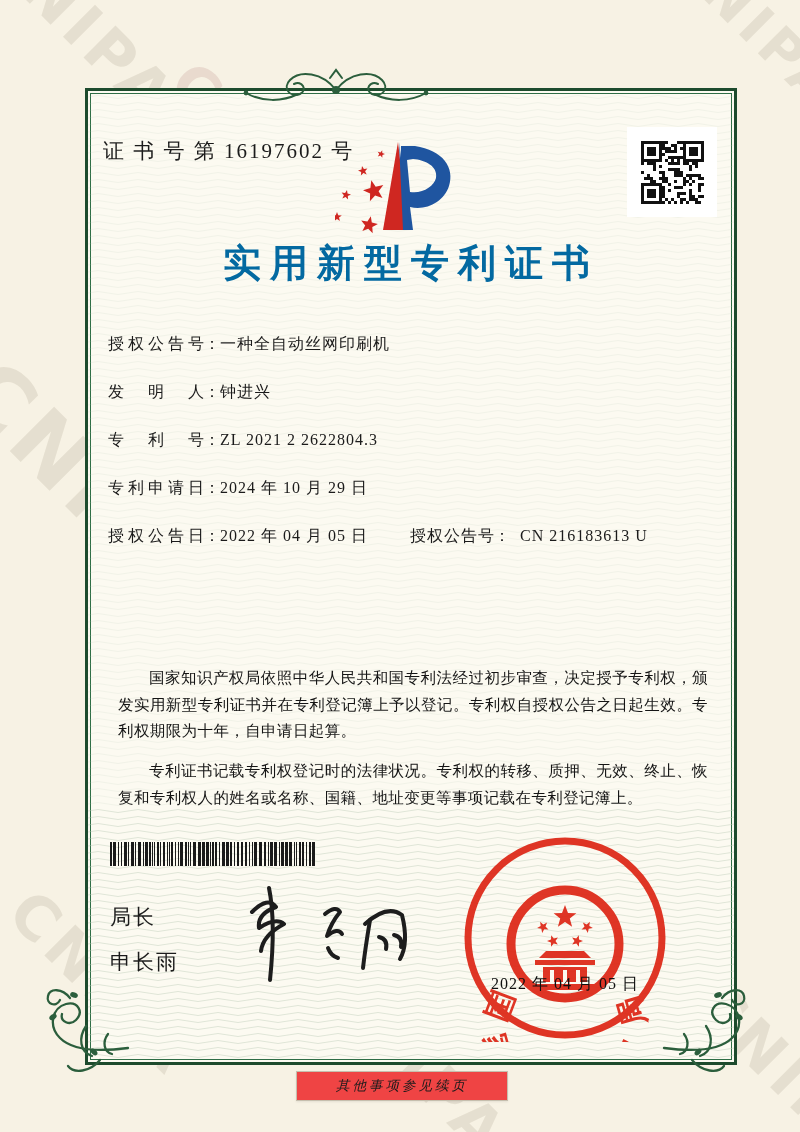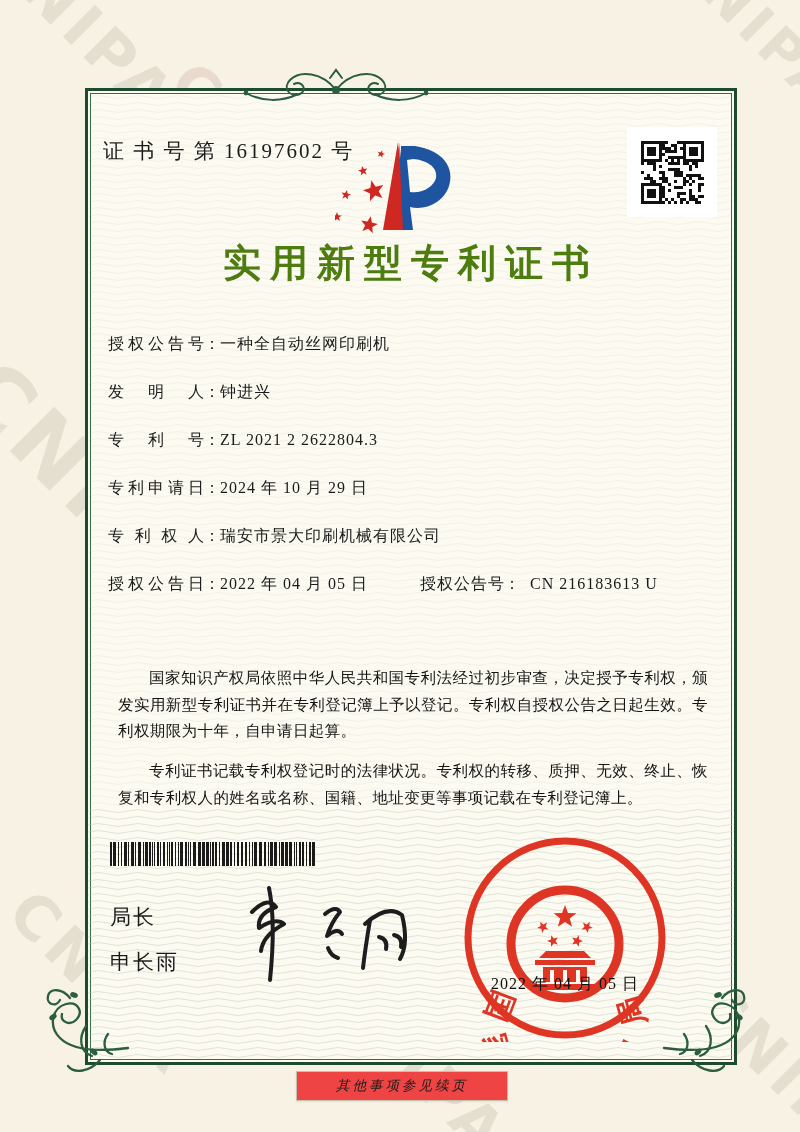--- a/index.html
+++ b/index.html
@@ -18,28 +18,28 @@
          border:3px solid #1d4b2d;background:#fcfaf1;box-sizing:border-box;}
   .frame-inner{position:absolute;inset:2px;border:1px solid #2f6e46;}
 
   .waves{position:absolute;left:88px;top:91px;pointer-events:none;}
 
   .certno{position:absolute;left:103px;top:137px;font-size:21px;letter-spacing:2px;}
   .logo{position:absolute;left:335px;top:138px;}
   .qr-patch{position:absolute;left:627px;top:127px;width:90px;height:90px;background:#ffffff;}
   .qr{position:absolute;left:641px;top:141px;}
   .title{position:absolute;left:85px;top:238px;width:652px;text-align:center;
-         font-size:38px;font-weight:bold;letter-spacing:9px;color:#4d7c0f;}
+         font-size:38px;font-weight:bold;letter-spacing:9px;color:#0369a1;}
 
   .fields{position:absolute;left:108px;top:334px;width:580px;font-size:16px;}
   .frow{position:relative;height:48px;}
   .flabel{display:inline-block;width:96px;text-align:justify;text-align-last:justify;vertical-align:top;}
   .fsep{display:inline-block;}
   .fvalue{display:inline-block;letter-spacing:1px;}
-  .fgroup2{position:absolute;left:312px;top:0;text-decoration:underline;}
+  .fgroup2{position:absolute;left:302px;top:0;text-decoration:underline;}
   .fgroup2 .flabel{width:84px;}
   .fgroup2 .fvalue{margin-left:10px;}
 
   .paras{position:absolute;left:105px;top:652px;width:616px;}
   .paras p{margin:13px;font-size:15.5px;line-height:1.72;text-indent:2em;
            text-align:justify;color:#151515;letter-spacing:.4px;}
 
   .barcode{position:absolute;left:110px;top:842px;}
   .signer{position:absolute;left:110px;top:903px;font-size:21px;letter-spacing:2px;}
   .signer div{margin-bottom:17px;}
@@ -503,23 +503,20 @@
     <div class="frow">
       <span class="flabel">发明人</span><span class="fsep">：</span><span class="fvalue">钟进兴</span>
     </div>
     <div class="frow">
       <span class="flabel">专利号</span><span class="fsep">：</span><span class="fvalue">ZL 2021 2 2622804.3</span>
     </div>
     <div class="frow">
       <span class="flabel">专利申请日</span><span class="fsep">：</span><span class="fvalue">2024 年 10 月 29 日</span>
     </div>
     <div class="frow">
-      <span class="flabel">专利权人</span><span class="fsep">：</span><span class="fvalue">瑞安市景大印刷机械有限公司</span>
-    </div>
-    <div class="frow">
       <span class="flabel">授权公告日</span><span class="fsep">：</span><span class="fvalue">2022 年 04 月 05 日</span>
       <span class="fgroup2">
         <span class="flabel">授权公告号</span><span class="fsep">：</span><span class="fvalue">CN 216183613 U</span>
       </span>
     </div>
   </div>
 
   <div class="paras">
     <p>国家知识产权局依照中华人民共和国专利法经过初步审查，决定授予专利权，颁发实用新型专利证书并在专利登记簿上予以登记。专利权自授权公告之日起生效。专利权期限为十年，自申请日起算。</p>
     <p>专利证书记载专利权登记时的法律状况。专利权的转移、质押、无效、终止、恢复和专利权人的姓名或名称、国籍、地址变更等事项记载在专利登记簿上。</p>

